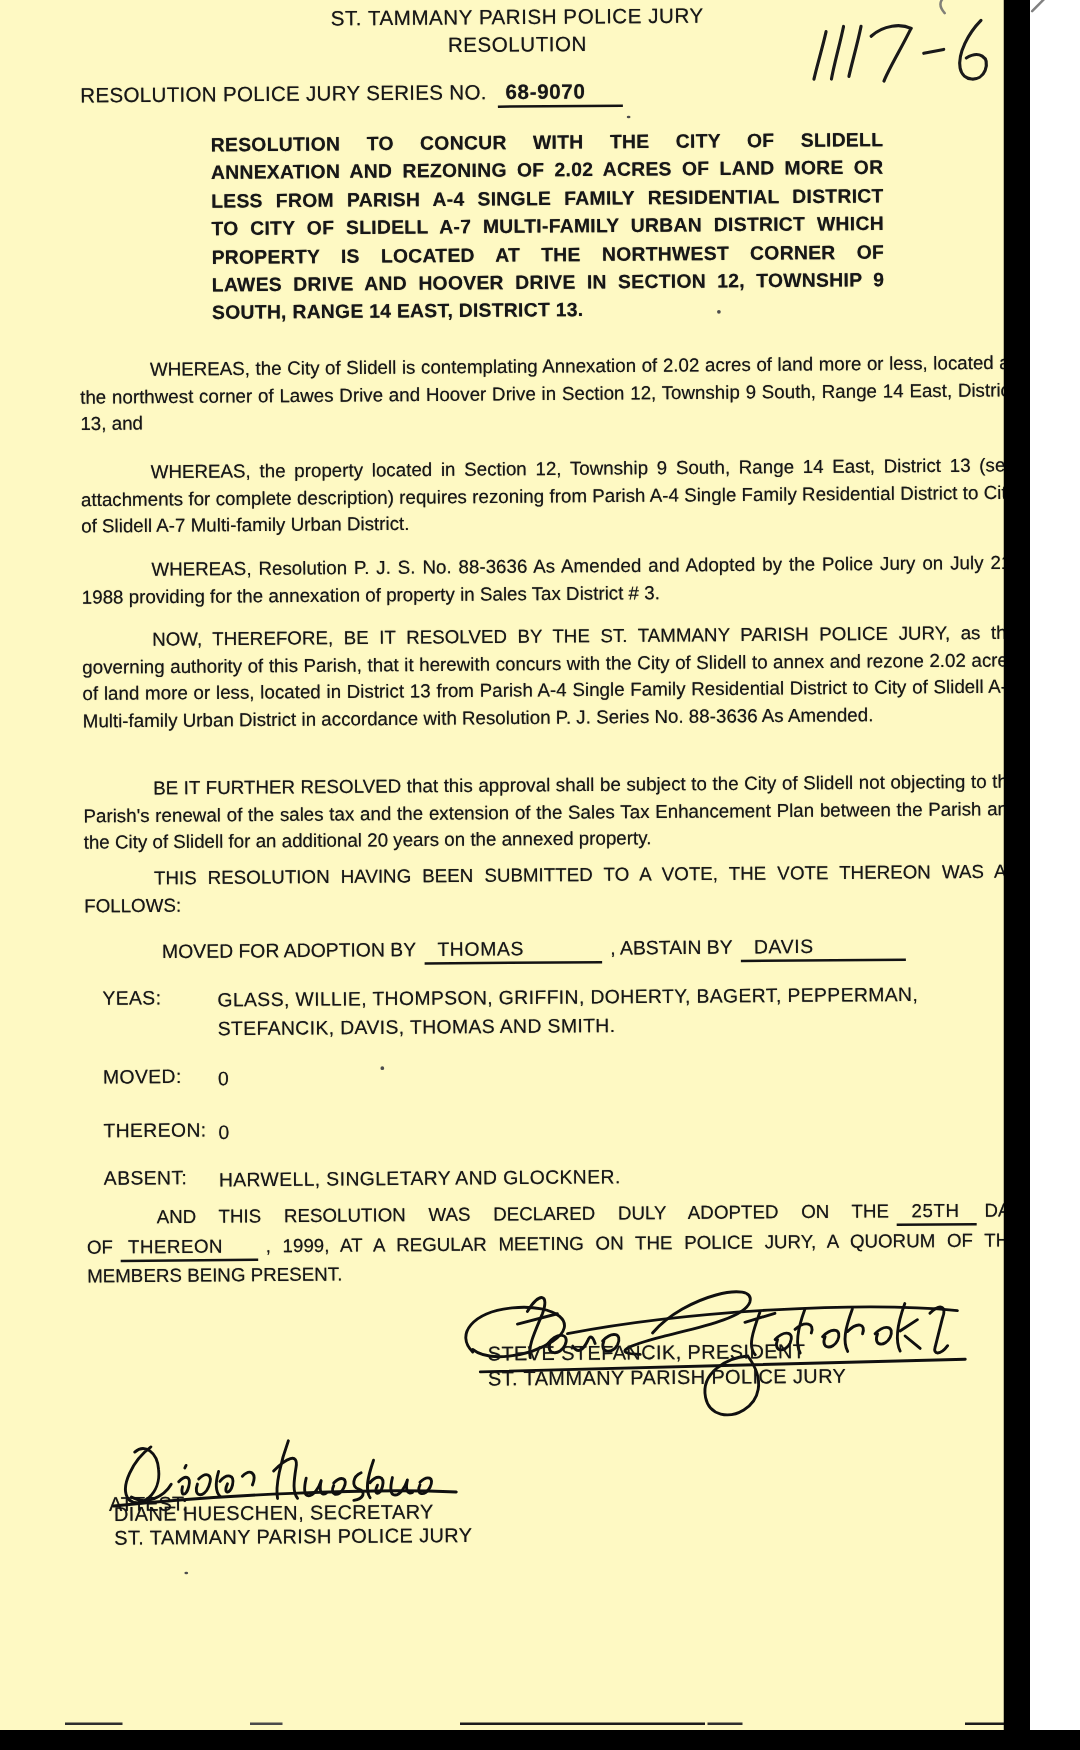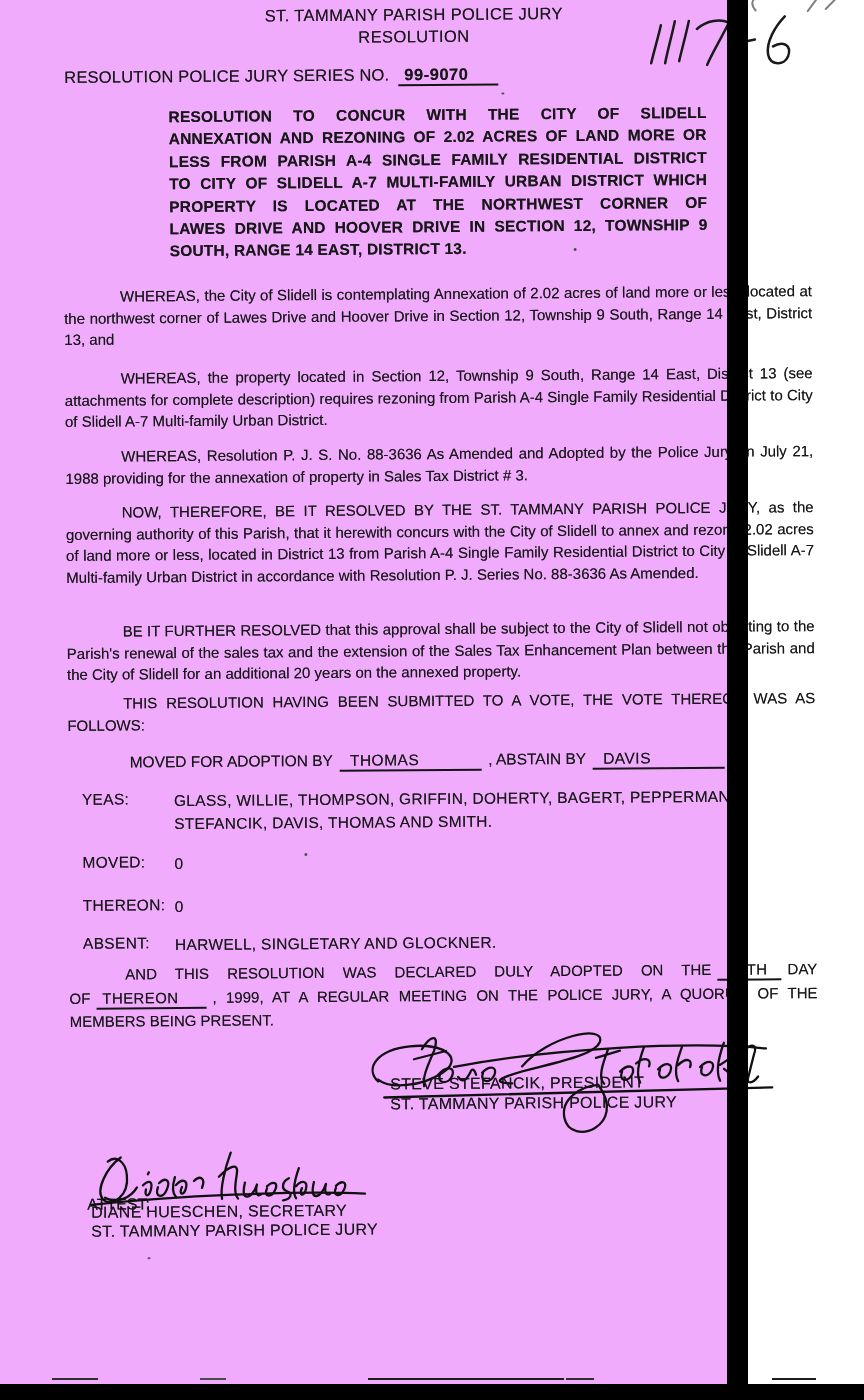--- a/index.html
+++ b/index.html
@@ -1,21 +1,21 @@
 <!DOCTYPE html>
 <html><head>
 <meta charset="utf-8">
 <style>
   html,body { margin:0; padding:0; }
   body {
     width:864px; height:1400px; overflow:hidden;
     background:#ffffff; color:#171717;
     font-family:"Liberation Sans", sans-serif;
   }
-  .page { position:relative; width:748px; height:1400px; background:#f0abfc; }
+  .page { position:relative; width:824px; height:1400px; background:#fef9c3; }
   .content {
     position:absolute; inset:0;
     transform:rotate(-0.45deg); transform-origin:60px 300px;
     text-shadow:0 0 0.6px rgba(15,15,15,0.65);
   }
   .abs { position:absolute; }
 
   .header-line { left:2px; width:828px; text-align:center; font-size:16.5px; letter-spacing:0.4px; }
 
   .series-line { left:66px; top:68px; font-size:16.5px; letter-spacing:0.2px; white-space:nowrap; }
@@ -86,21 +86,21 @@
       <path d="M18,14 C15,27 10,43 8,52"></path>
       <path d="M32,10 C29,24 24,41 22,52"></path>
       <path d="M46,10 C43,24 38,41 36,50"></path>
       <path d="M54,18 C64,9 78,8 86,12"></path>
       <path d="M86,12 C78,28 68,44 64,54"></path>
       <path d="M96,32 L112,29"></path>
       <path d="M142,6 C132,16 123,32 125,44 C127,55 141,56 145,46 C149,35 140,30 130,36"></path>
     </svg>
 
     <div class="abs series-line">
-      <span>RESOLUTION POLICE JURY SERIES NO.</span><span class="fill series-number">99-9070</span>
+      <span>RESOLUTION POLICE JURY SERIES NO.</span><span class="fill series-number">68-9070</span>
     </div>
 
     <div class="abs title-block">
       <div class="title-line">RESOLUTION TO CONCUR WITH THE CITY OF SLIDELL</div>
       <div class="title-line">ANNEXATION AND REZONING OF 2.02 ACRES OF LAND MORE OR</div>
       <div class="title-line">LESS FROM PARISH A-4 SINGLE FAMILY RESIDENTIAL DISTRICT</div>
       <div class="title-line">TO CITY OF SLIDELL A-7 MULTI-FAMILY URBAN DISTRICT WHICH</div>
       <div class="title-line">PROPERTY IS LOCATED AT THE NORTHWEST CORNER OF</div>
       <div class="title-line">LAWES DRIVE AND HOOVER DRIVE IN SECTION 12, TOWNSHIP 9</div>
       <div class="title-line last">SOUTH, RANGE 14 EAST, DISTRICT 13.</div>

